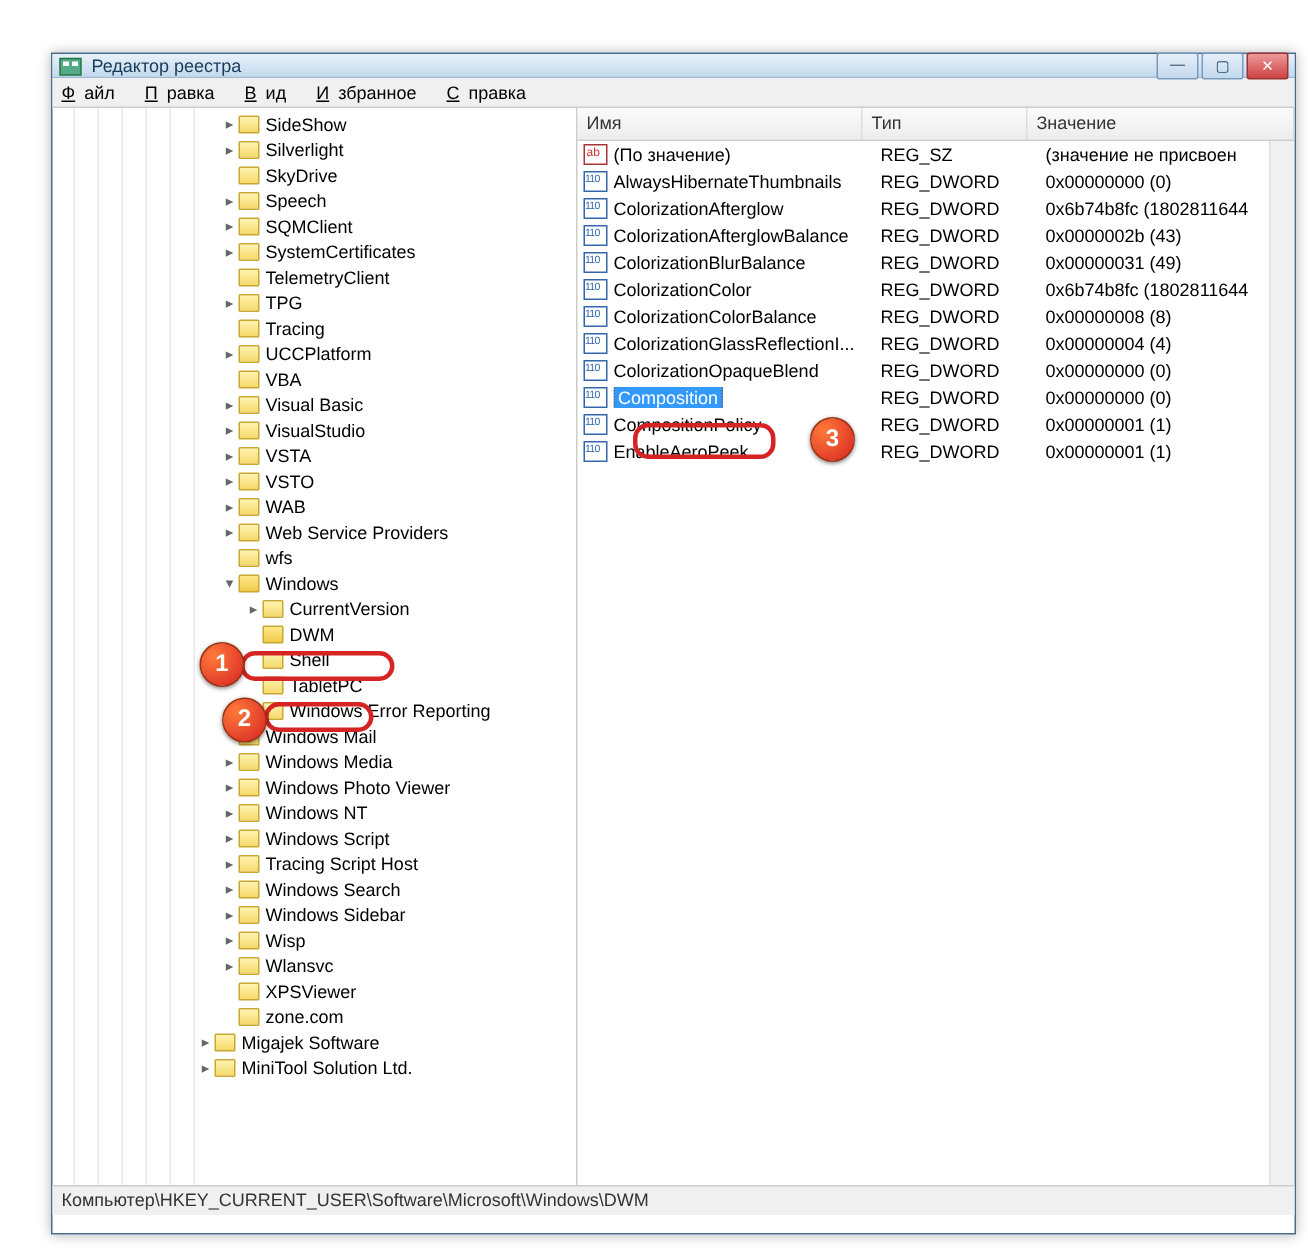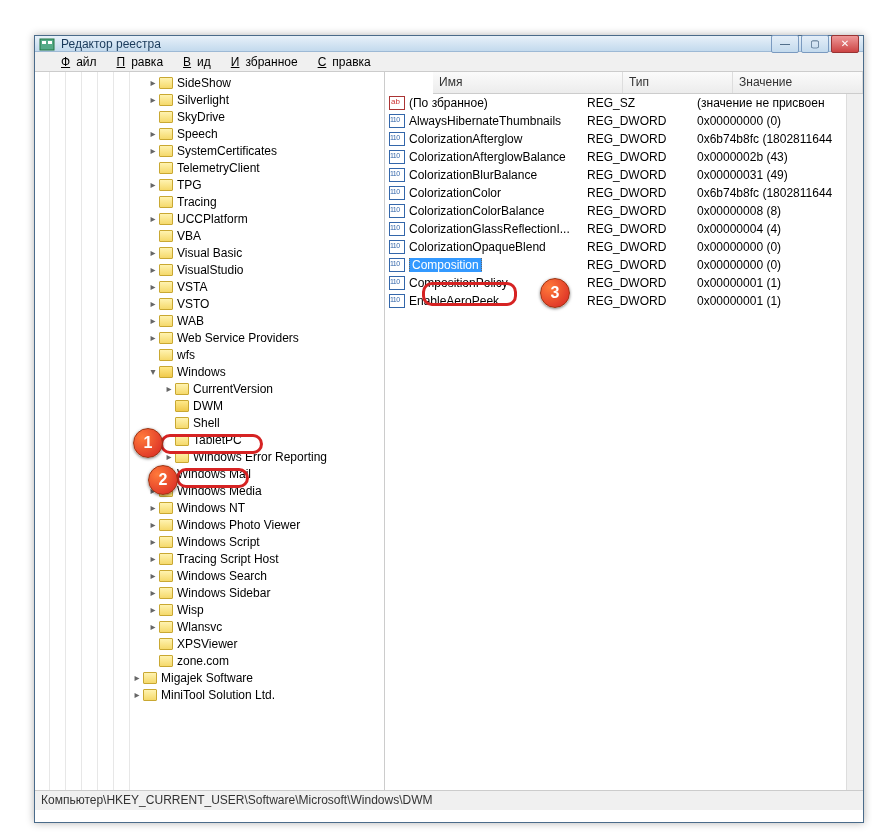--- a/index.html
+++ b/index.html
@@ -8,41 +8,41 @@
 
 .window { position: absolute; left: 34px; top: 35px; width: 830px; height: 788px; border: 1px solid #4a6b8a; background: #fff; box-shadow: 0 0 8px rgba(0,0,0,0.3); }
 .titlebar { height: 16px; background: linear-gradient(to bottom, #e8f1f9 0%, #d5e5f3 50%, #c3daed 100%); border-bottom: 1px solid #9db9d5; display: flex; align-items: center; padding: 0 4px; }
 .titlebar-icon { width: 16px; height: 16px; margin-right: 6px; }
 .titlebar-title { flex: 1; color: #1a3a5a; }
 .winbtns { display: flex; gap: 2px; }
 .winbtn { width: 28px; height: 18px; border: 1px solid #7a9ac0; border-radius: 2px; display: flex; align-items: center; justify-content: center; font-size: 10px; cursor: default; }
 .winbtn.min, .winbtn.max { background: linear-gradient(to bottom,#e4eef8,#c3daed); color:#2a4a6a; }
 .winbtn.close { background: linear-gradient(to bottom,#e99,#c44); color:#fff; border-color:#933; }
 
-.menubar { height: 20px; background: #f0f0f0; border-bottom: 1px solid #ccc; display:flex; align-items:center; padding: 0 20px; gap: 2px; }
+.menubar { height: 20px; background: #f0f0f0; border-bottom: 1px solid #ccc; display:flex; align-items:center; padding: 0 0; gap: 2px; }
 .menubar span { padding: 2px 6px; cursor: default; }
 .menubar span u { text-decoration: underline; }
 
 .content { display:flex; height: calc(100% - 28px - 20px - 20px); }
 .statusbar { height: 20px; border-top: 1px solid #ccc; padding: 2px 6px; background: #f0f0f0; color:#333; }
 
 .tree-panel { width: 350px; border-right: 1px solid #ccc; overflow: hidden; position: relative; }
 .tree { padding: 2px 0; }
 .tree-row { display:flex; align-items:center; height: 17px; white-space: nowrap; cursor: default; }
 .tree-row .spacer { display:inline-block; }
 .expander { width: 12px; display:inline-block; text-align:center; color:#666; font-size:10px; }
 .expander.open::before { content:"▾"; }
 .expander.closed::before { content:"▸"; }
 .expander.none::before { content:""; }
 .folder-icon { width:14px; height:12px; display:inline-block; margin-right: 4px; background: linear-gradient(to bottom,#fff3b0,#f5d96b); border:1px solid #c9a832; border-radius: 1px; position:relative; }
 .folder-icon.open { background: linear-gradient(to bottom,#ffe98a,#f0c94b); }
 .tree-label { color:#000; }
 
 .list-panel { flex:1; overflow: hidden; }
-.list-header { display:flex; height: 22px; background: linear-gradient(to bottom,#fbfbfb,#ececec); border-bottom:1px solid #ccc;margin-left:48px; }
+.list-header { display:flex; height: 22px; background: linear-gradient(to bottom,#fbfbfb,#ececec); border-bottom:1px solid #ccc; }
 .list-header .col { padding: 3px 6px; border-right:1px solid #ddd; color:#333; }
 .col-name { width: 190px; }
 .col-type { width: 110px; }
 .col-value { flex:1; }
 .list-body { }
 .list-row { display:flex; align-items:center; height: 18px; padding-left: 4px; cursor: default; }
 .list-row .icon { width:16px; height:14px; display:inline-block; margin-right: 4px; }
 .val-icon-str { background:#fff; border:1px solid #a33; position:relative; }
 .val-icon-str::after { content:"ab"; font-size:8px; color:#c33; position:absolute; left:1px; top:0; }
 .val-icon-bin { background:#fff; border:1px solid #36a; position:relative; }
@@ -122,20 +122,26 @@
           <div class="tree-row">
             <span class="spacer" style="width: 112px;"></span>
             <span class="expander closed"></span>
             <span class="folder-icon"></span>
             <span class="tree-label">Speech</span>
           </div>
           <div class="tree-row">
             <span class="spacer" style="width: 112px;"></span>
             <span class="expander closed"></span>
             <span class="folder-icon"></span>
+            <span class="tree-label">SQMClient</span>
+          </div>
+          <div class="tree-row">
+            <span class="spacer" style="width: 112px;"></span>
+            <span class="expander closed"></span>
+            <span class="folder-icon"></span>
             <span class="tree-label">SystemCertificates</span>
           </div>
           <div class="tree-row">
             <span class="spacer" style="width: 112px;"></span>
             <span class="expander none"></span>
             <span class="folder-icon"></span>
             <span class="tree-label">TelemetryClient</span>
           </div>
           <div class="tree-row">
             <span class="spacer" style="width: 112px;"></span>
@@ -248,27 +254,27 @@
           <div class="tree-row">
             <span class="spacer" style="width: 112px;"></span>
             <span class="expander closed"></span>
             <span class="folder-icon"></span>
             <span class="tree-label">Windows Media</span>
           </div>
           <div class="tree-row">
             <span class="spacer" style="width: 112px;"></span>
             <span class="expander closed"></span>
             <span class="folder-icon"></span>
+            <span class="tree-label">Windows Photo Viewer</span>
+          </div>
+          <div class="tree-row">
+            <span class="spacer" style="width: 112px;"></span>
+            <span class="expander closed"></span>
+            <span class="folder-icon"></span>
             <span class="tree-label">Windows NT</span>
-          </div>
-          <div class="tree-row">
-            <span class="spacer" style="width: 112px;"></span>
-            <span class="expander closed"></span>
-            <span class="folder-icon"></span>
-            <span class="tree-label">Windows Photo Viewer</span>
           </div>
           <div class="tree-row">
             <span class="spacer" style="width: 112px;"></span>
             <span class="expander closed"></span>
             <span class="folder-icon"></span>
             <span class="tree-label">Windows Script</span>
           </div>
           <div class="tree-row">
             <span class="spacer" style="width: 112px;"></span>
             <span class="expander closed"></span>
@@ -328,21 +334,21 @@
 
     <div class="list-panel" style="position:relative">
       <div class="list-header">
         <div class="col col-name">Имя</div>
         <div class="col col-type">Тип</div>
         <div class="col col-value">Значение</div>
       </div>
       <div class="list-body" id="values">
           <div class="list-row">
             <span class="icon val-icon-str"></span>
-            <span class="name"><span class="name-text">(По збранное)</span></span>
+            <span class="name"><span class="name-text">(По значение)</span></span>
             <span class="type">REG_SZ</span>
             <span class="value">(значение не присвоен</span>
           </div>
           <div class="list-row">
             <span class="icon val-icon-bin"></span>
             <span class="name"><span class="name-text">AlwaysHibernateThumbnails</span></span>
             <span class="type">REG_DWORD</span>
             <span class="value">0x00000000 (0)</span>
           </div>
           <div class="list-row">

